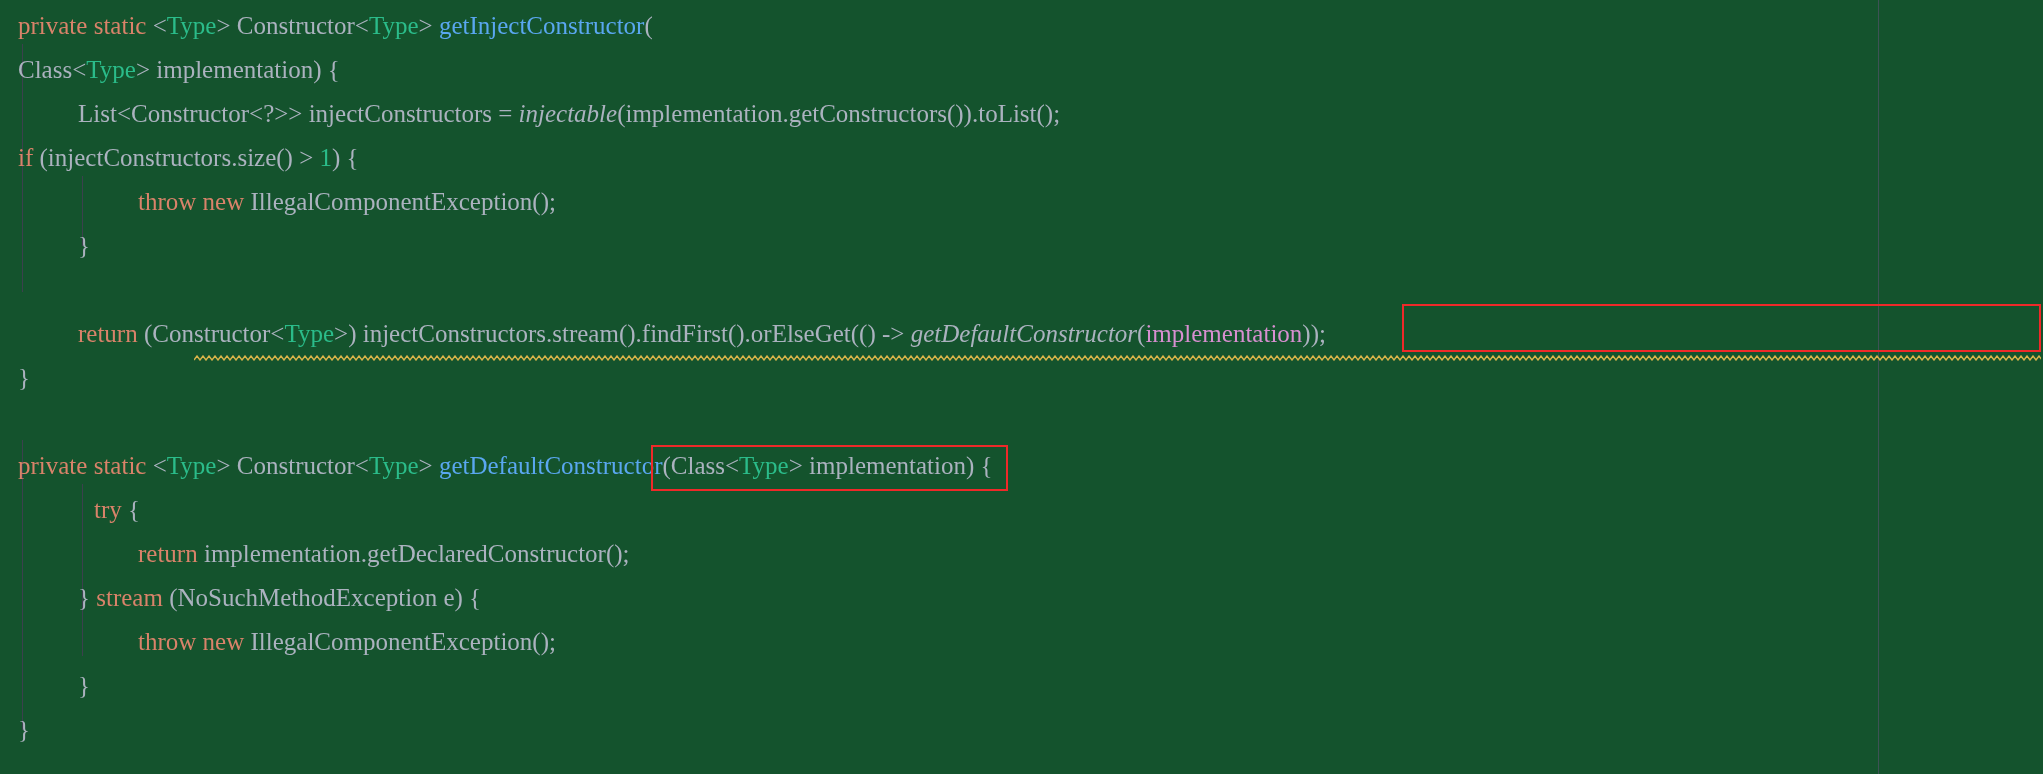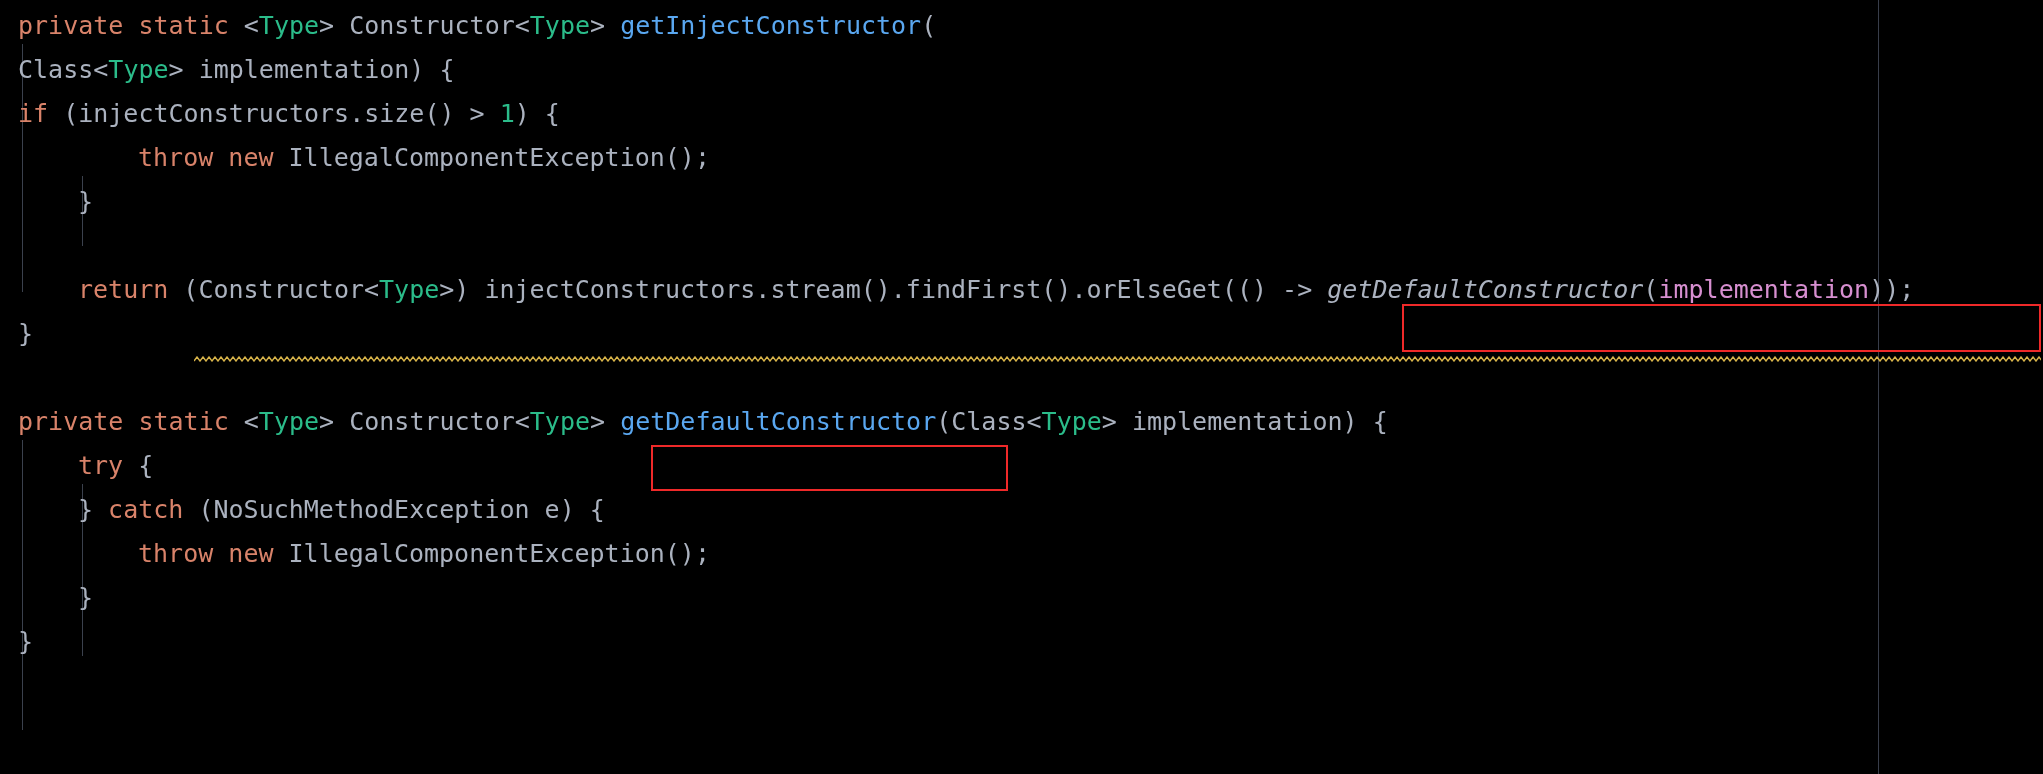--- a/index.html
+++ b/index.html
@@ -11,23 +11,24 @@
     width: 2043px;
     height: 774px;
     overflow: hidden;
     font-family: "DejaVu Sans Mono", "Liberation Mono", monospace;
   }
 
   #editor {
     position: relative;
     width: 2043px;
     height: 774px;
-    background: #000000;
+    background: #14532d;
     box-sizing: border-box;
     padding: 0;
+    font-family: Liberation Serif, serif;
   }
 
   
   .ruler {
     position: absolute;
     top: 0;
     bottom: 0;
     width: 1px;
     background: #4b5263;
     opacity: 0.75;
@@ -89,30 +90,32 @@
       <div class="guide" style="left: 22px; top: 440px; height: 290px; background: rgb(59, 65, 77);"></div>
       <div class="guide" style="left: 82px; top: 176px; height: 70px; background: rgb(59, 65, 77);"></div>
       <div class="guide" style="left: 82px; top: 484px; height: 172px; background: rgb(59, 65, 77);"></div>
     </div>
 
   <div class="ruler" id="ruler" style="left: 1878px; background: rgb(75, 82, 99);"></div>
 
   <div class="code-area" id="code-area">
       <div class="line"><span style="margin-left: 0px;"><span class="kw">private</span><span class="punct"> </span><span class="kw">static</span><span class="punct"> &lt;</span><span class="typ">Type</span><span class="punct">&gt; </span><span class="cls">Constructor</span><span class="punct">&lt;</span><span class="typ">Type</span><span class="punct">&gt; </span><span class="mth">getInjectConstructor</span><span class="punct">(</span></span></div>
       <div class="line"><span style=""><span class="cls">Class</span><span class="punct">&lt;</span><span class="typ">Type</span><span class="punct">&gt; implementation) {</span></span></div>
+      <div class="line"><span style="margin-left: 60px;"><span class="punct">List&lt;Constructor&lt;?&gt;&gt; injectConstructors = </span><span class="id ital">injectable</span><span class="punct">(implementation.getConstructors()).toList();</span></span></div>
       <div class="line"><span style=""><span class="kw">if</span><span class="punct"> (injectConstructors.size() &gt; </span><span class="num">1</span><span class="punct">) {</span></span></div>
       <div class="line"><span style="margin-left: 120px;"><span class="kw">throw</span><span class="punct"> </span><span class="kw">new</span><span class="punct"> IllegalComponentException();</span></span></div>
       <div class="line"><span style="margin-left: 60px;"><span class="punct">}</span></span></div>
       <div class="line"><span style="margin-left: 0px;"></span></div>
       <div class="line"><span style="margin-left: 60px;"><span class="kw">return</span><span class="punct"> (Constructor&lt;</span><span class="typ">Type</span><span class="punct">&gt;) injectConstructors.stream().findFirst().orElseGet(() -&gt; </span><span class="id ital">getDefaultConstructor</span><span class="punct">(</span><span class="param">implementation</span><span class="punct">));</span></span></div>
       <div class="line"><span style="margin-left: 0px;"><span class="punct">}</span></span></div>
       <div class="line"><span style="margin-left: 0px;"></span></div>
       <div class="line"><span style="margin-left: 0px;"><span class="kw">private</span><span class="punct"> </span><span class="kw">static</span><span class="punct"> &lt;</span><span class="typ">Type</span><span class="punct">&gt; </span><span class="cls">Constructor</span><span class="punct">&lt;</span><span class="typ">Type</span><span class="punct">&gt; </span><span class="mth">getDefaultConstructor</span><span class="punct">(Class&lt;</span><span class="typ">Type</span><span class="punct">&gt; implementation) {</span></span></div>
-      <div class="line"><span style="margin-left: 60px;"><span class="kw">try</span><span class="punct"> {</span></span></div>
-      <div class="line"><span style="margin-left: 60px;"><span class="punct">} </span><span class="kw">catch</span><span class="punct"> (NoSuchMethodException e) {</span></span></div>
+      <div class="line"><span style="margin-left: 76px;"><span class="kw">try</span><span class="punct"> {</span></span></div>
+      <div class="line"><span style="margin-left: 120px;"><span class="kw">return</span><span class="punct"> implementation.getDeclaredConstructor();</span></span></div>
+      <div class="line"><span style="margin-left: 60px;"><span class="punct">} </span><span class="kw">stream</span><span class="punct"> (NoSuchMethodException e) {</span></span></div>
       <div class="line"><span style="margin-left: 120px;"><span class="kw">throw</span><span class="punct"> </span><span class="kw">new</span><span class="punct"> IllegalComponentException();</span></span></div>
       <div class="line"><span style="margin-left: 60px;"><span class="punct">}</span></span></div>
       <div class="line"><span style="margin-left: 0px;"><span class="punct">}</span></span></div>
     </div>
 
   <div id="overlays">
       <div class="redbox" title="getDefaultConstructor(implementation));" style="left: 1402px; top: 304px; width: 639px; height: 48px; border-color: rgb(239, 41, 41);"></div>
       <div class="redbox" title="getDefaultConstructor" style="left: 651px; top: 445px; width: 357px; height: 46px; border-color: rgb(239, 41, 41);"></div>
       <div title="(Constructor&lt;Type&gt;) injectConstructors.stream().findFirst().orElseGet(() -&gt; getDefaultConstructor(implementation));" style="position: absolute; left: 194px; top: 347px; width: 1847px; height: 6px;"><svg width="1847" height="6" viewBox="0 0 1847 6" preserveAspectRatio="none">
           <path d="M0 5 L3 1 L6 5 L9 1 L12 5 L15 1 L18 5 L21 1 L24 5 L27 1 L30 5 L33 1 L36 5 L39 1 L42 5 L45 1 L48 5 L51 1 L54 5 L57 1 L60 5 L63 1 L66 5 L69 1 L72 5 L75 1 L78 5 L81 1 L84 5 L87 1 L90 5 L93 1 L96 5 L99 1 L102 5 L105 1 L108 5 L111 1 L114 5 L117 1 L120 5 L123 1 L126 5 L129 1 L132 5 L135 1 L138 5 L141 1 L144 5 L147 1 L150 5 L153 1 L156 5 L159 1 L162 5 L165 1 L168 5 L171 1 L174 5 L177 1 L180 5 L183 1 L186 5 L189 1 L192 5 L195 1 L198 5 L201 1 L204 5 L207 1 L210 5 L213 1 L216 5 L219 1 L222 5 L225 1 L228 5 L231 1 L234 5 L237 1 L240 5 L243 1 L246 5 L249 1 L252 5 L255 1 L258 5 L261 1 L264 5 L267 1 L270 5 L273 1 L276 5 L279 1 L282 5 L285 1 L288 5 L291 1 L294 5 L297 1 L300 5 L303 1 L306 5 L309 1 L312 5 L315 1 L318 5 L321 1 L324 5 L327 1 L330 5 L333 1 L336 5 L339 1 L342 5 L345 1 L348 5 L351 1 L354 5 L357 1 L360 5 L363 1 L366 5 L369 1 L372 5 L375 1 L378 5 L381 1 L384 5 L387 1 L390 5 L393 1 L396 5 L399 1 L402 5 L405 1 L408 5 L411 1 L414 5 L417 1 L420 5 L423 1 L426 5 L429 1 L432 5 L435 1 L438 5 L441 1 L444 5 L447 1 L450 5 L453 1 L456 5 L459 1 L462 5 L465 1 L468 5 L471 1 L474 5 L477 1 L480 5 L483 1 L486 5 L489 1 L492 5 L495 1 L498 5 L501 1 L504 5 L507 1 L510 5 L513 1 L516 5 L519 1 L522 5 L525 1 L528 5 L531 1 L534 5 L537 1 L540 5 L543 1 L546 5 L549 1 L552 5 L555 1 L558 5 L561 1 L564 5 L567 1 L570 5 L573 1 L576 5 L579 1 L582 5 L585 1 L588 5 L591 1 L594 5 L597 1 L600 5 L603 1 L606 5 L609 1 L612 5 L615 1 L618 5 L621 1 L624 5 L627 1 L630 5 L633 1 L636 5 L639 1 L642 5 L645 1 L648 5 L651 1 L654 5 L657 1 L660 5 L663 1 L666 5 L669 1 L672 5 L675 1 L678 5 L681 1 L684 5 L687 1 L690 5 L693 1 L696 5 L699 1 L702 5 L705 1 L708 5 L711 1 L714 5 L717 1 L720 5 L723 1 L726 5 L729 1 L732 5 L735 1 L738 5 L741 1 L744 5 L747 1 L750 5 L753 1 L756 5 L759 1 L762 5 L765 1 L768 5 L771 1 L774 5 L777 1 L780 5 L783 1 L786 5 L789 1 L792 5 L795 1 L798 5 L801 1 L804 5 L807 1 L810 5 L813 1 L816 5 L819 1 L822 5 L825 1 L828 5 L831 1 L834 5 L837 1 L840 5 L843 1 L846 5 L849 1 L852 5 L855 1 L858 5 L861 1 L864 5 L867 1 L870 5 L873 1 L876 5 L879 1 L882 5 L885 1 L888 5 L891 1 L894 5 L897 1 L900 5 L903 1 L906 5 L909 1 L912 5 L915 1 L918 5 L921 1 L924 5 L927 1 L930 5 L933 1 L936 5 L939 1 L942 5 L945 1 L948 5 L951 1 L954 5 L957 1 L960 5 L963 1 L966 5 L969 1 L972 5 L975 1 L978 5 L981 1 L984 5 L987 1 L990 5 L993 1 L996 5 L999 1 L1002 5 L1005 1 L1008 5 L1011 1 L1014 5 L1017 1 L1020 5 L1023 1 L1026 5 L1029 1 L1032 5 L1035 1 L1038 5 L1041 1 L1044 5 L1047 1 L1050 5 L1053 1 L1056 5 L1059 1 L1062 5 L1065 1 L1068 5 L1071 1 L1074 5 L1077 1 L1080 5 L1083 1 L1086 5 L1089 1 L1092 5 L1095 1 L1098 5 L1101 1 L1104 5 L1107 1 L1110 5 L1113 1 L1116 5 L1119 1 L1122 5 L1125 1 L1128 5 L1131 1 L1134 5 L1137 1 L1140 5 L1143 1 L1146 5 L1149 1 L1152 5 L1155 1 L1158 5 L1161 1 L1164 5 L1167 1 L1170 5 L1173 1 L1176 5 L1179 1 L1182 5 L1185 1 L1188 5 L1191 1 L1194 5 L1197 1 L1200 5 L1203 1 L1206 5 L1209 1 L1212 5 L1215 1 L1218 5 L1221 1 L1224 5 L1227 1 L1230 5 L1233 1 L1236 5 L1239 1 L1242 5 L1245 1 L1248 5 L1251 1 L1254 5 L1257 1 L1260 5 L1263 1 L1266 5 L1269 1 L1272 5 L1275 1 L1278 5 L1281 1 L1284 5 L1287 1 L1290 5 L1293 1 L1296 5 L1299 1 L1302 5 L1305 1 L1308 5 L1311 1 L1314 5 L1317 1 L1320 5 L1323 1 L1326 5 L1329 1 L1332 5 L1335 1 L1338 5 L1341 1 L1344 5 L1347 1 L1350 5 L1353 1 L1356 5 L1359 1 L1362 5 L1365 1 L1368 5 L1371 1 L1374 5 L1377 1 L1380 5 L1383 1 L1386 5 L1389 1 L1392 5 L1395 1 L1398 5 L1401 1 L1404 5 L1407 1 L1410 5 L1413 1 L1416 5 L1419 1 L1422 5 L1425 1 L1428 5 L1431 1 L1434 5 L1437 1 L1440 5 L1443 1 L1446 5 L1449 1 L1452 5 L1455 1 L1458 5 L1461 1 L1464 5 L1467 1 L1470 5 L1473 1 L1476 5 L1479 1 L1482 5 L1485 1 L1488 5 L1491 1 L1494 5 L1497 1 L1500 5 L1503 1 L1506 5 L1509 1 L1512 5 L1515 1 L1518 5 L1521 1 L1524 5 L1527 1 L1530 5 L1533 1 L1536 5 L1539 1 L1542 5 L1545 1 L1548 5 L1551 1 L1554 5 L1557 1 L1560 5 L1563 1 L1566 5 L1569 1 L1572 5 L1575 1 L1578 5 L1581 1 L1584 5 L1587 1 L1590 5 L1593 1 L1596 5 L1599 1 L1602 5 L1605 1 L1608 5 L1611 1 L1614 5 L1617 1 L1620 5 L1623 1 L1626 5 L1629 1 L1632 5 L1635 1 L1638 5 L1641 1 L1644 5 L1647 1 L1650 5 L1653 1 L1656 5 L1659 1 L1662 5 L1665 1 L1668 5 L1671 1 L1674 5 L1677 1 L1680 5 L1683 1 L1686 5 L1689 1 L1692 5 L1695 1 L1698 5 L1701 1 L1704 5 L1707 1 L1710 5 L1713 1 L1716 5 L1719 1 L1722 5 L1725 1 L1728 5 L1731 1 L1734 5 L1737 1 L1740 5 L1743 1 L1746 5 L1749 1 L1752 5 L1755 1 L1758 5 L1761 1 L1764 5 L1767 1 L1770 5 L1773 1 L1776 5 L1779 1 L1782 5 L1785 1 L1788 5 L1791 1 L1794 5 L1797 1 L1800 5 L1803 1 L1806 5 L1809 1 L1812 5 L1815 1 L1818 5 L1821 1 L1824 5 L1827 1 L1830 5 L1833 1 L1836 5 L1839 1 L1842 5 L1845 1 L1848 5" fill="none" stroke="#d8b44a" stroke-width="1.4"></path>

